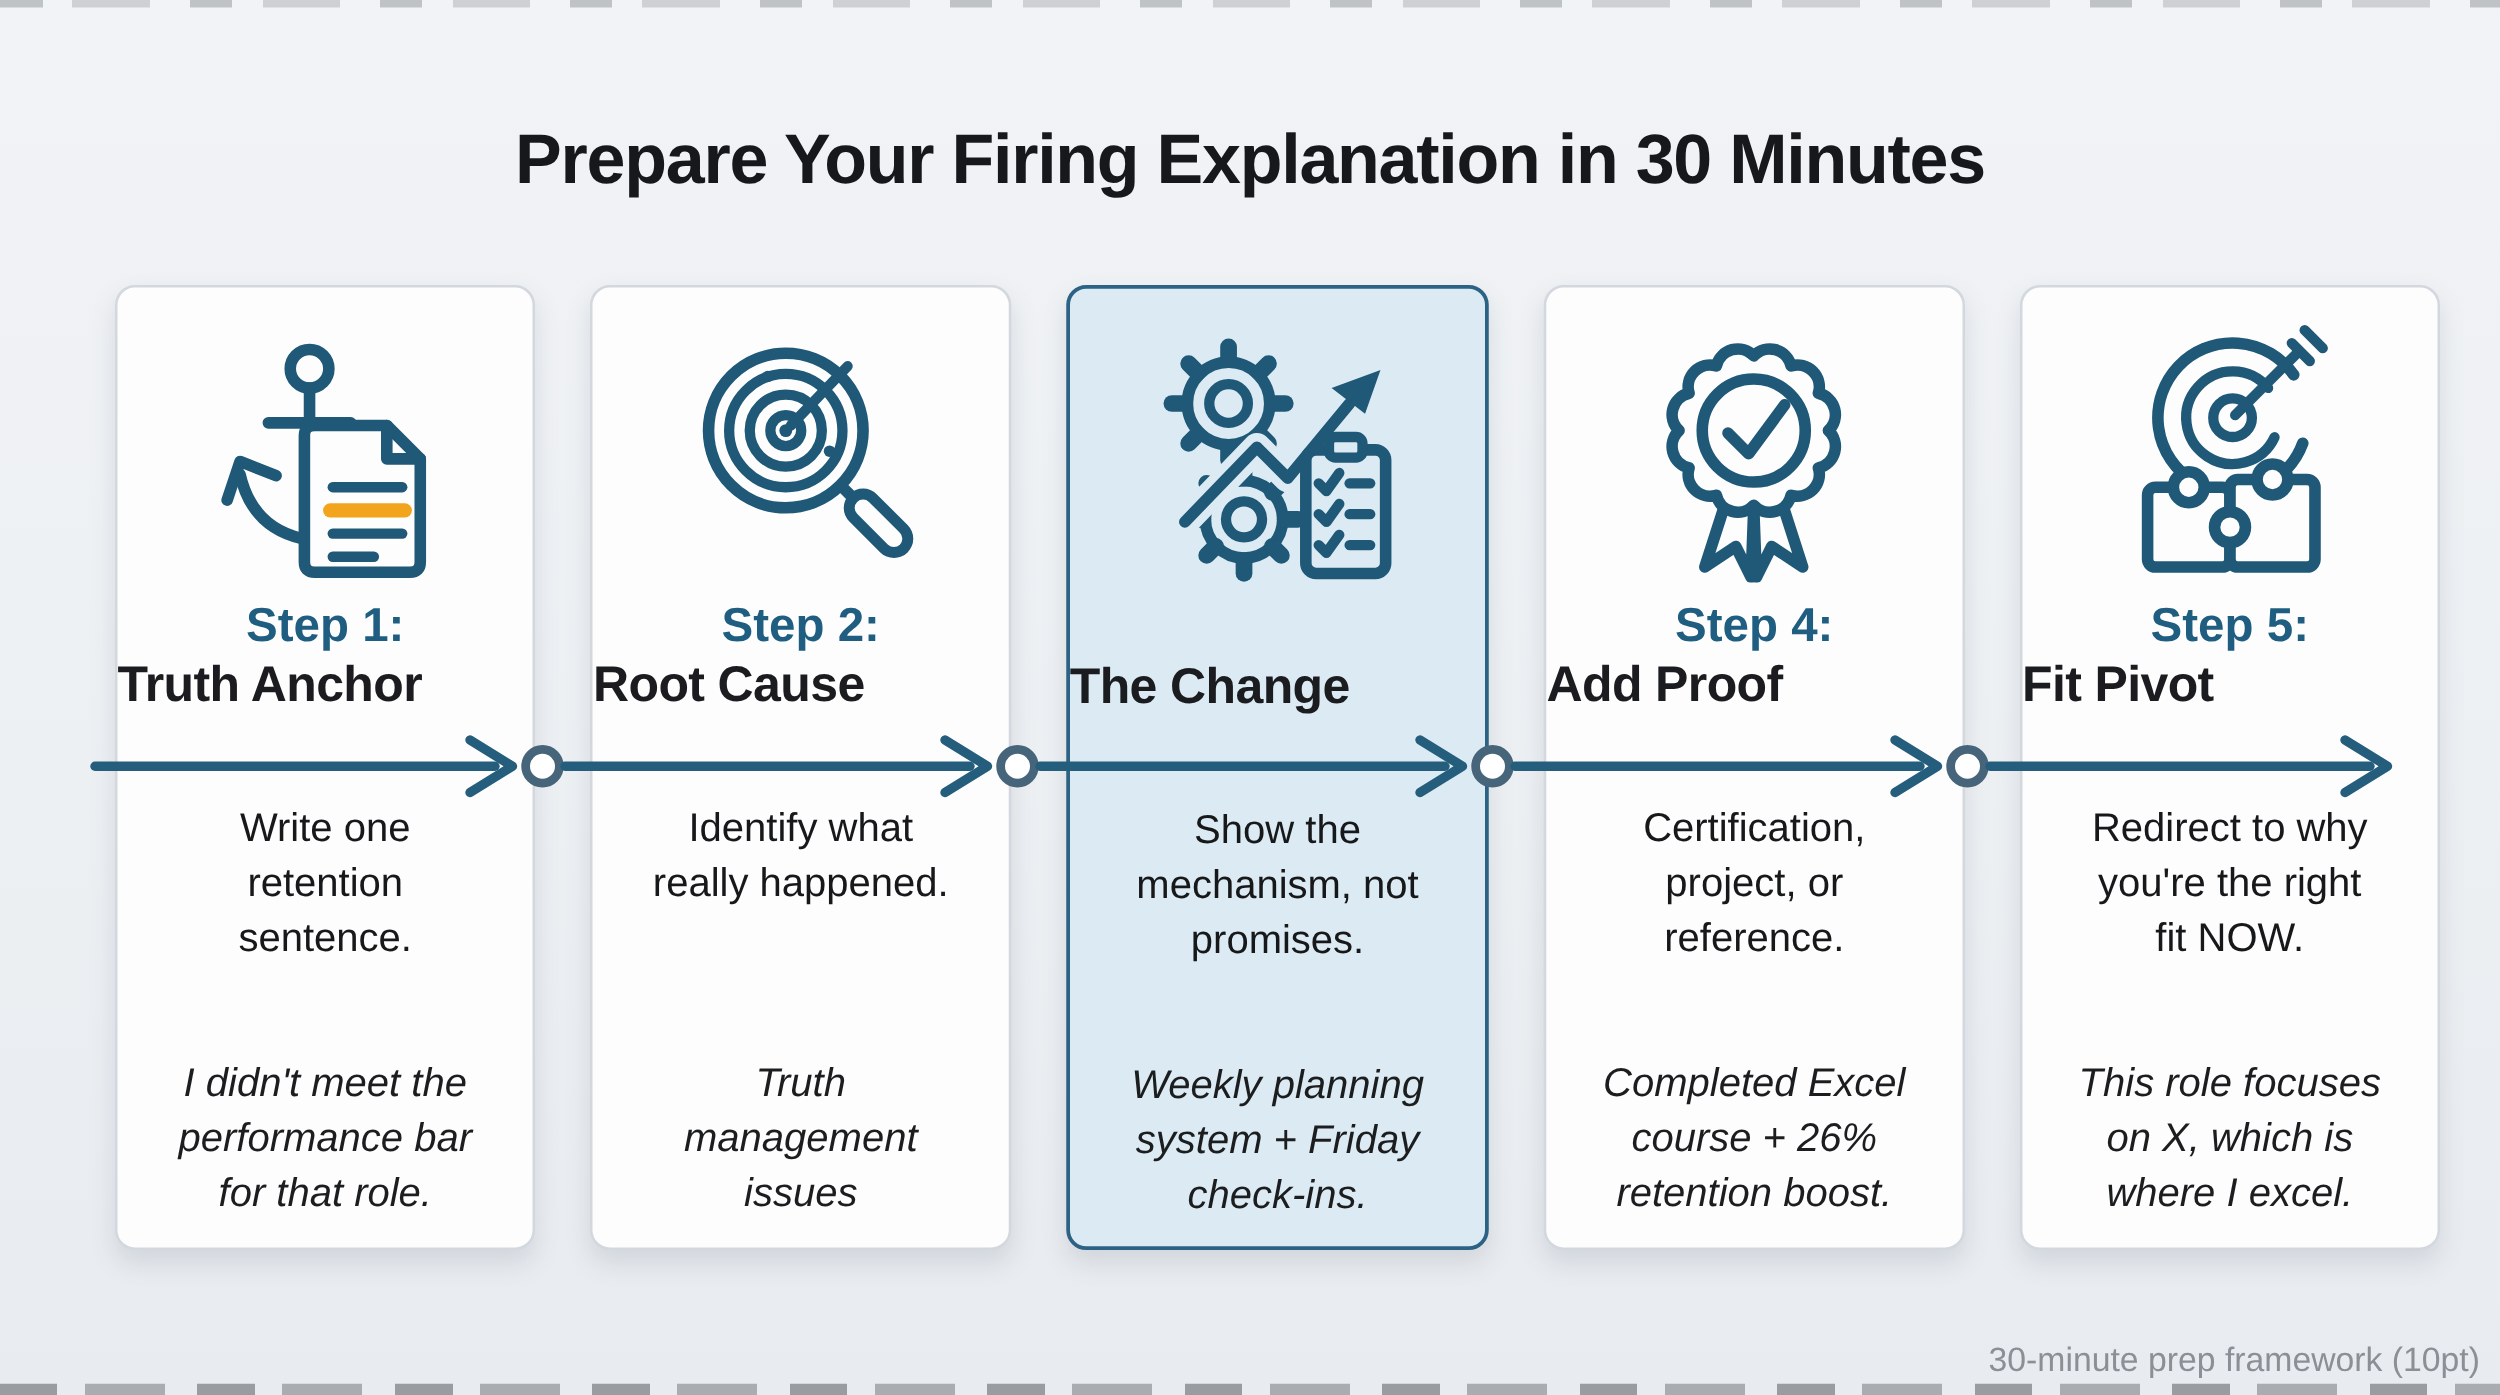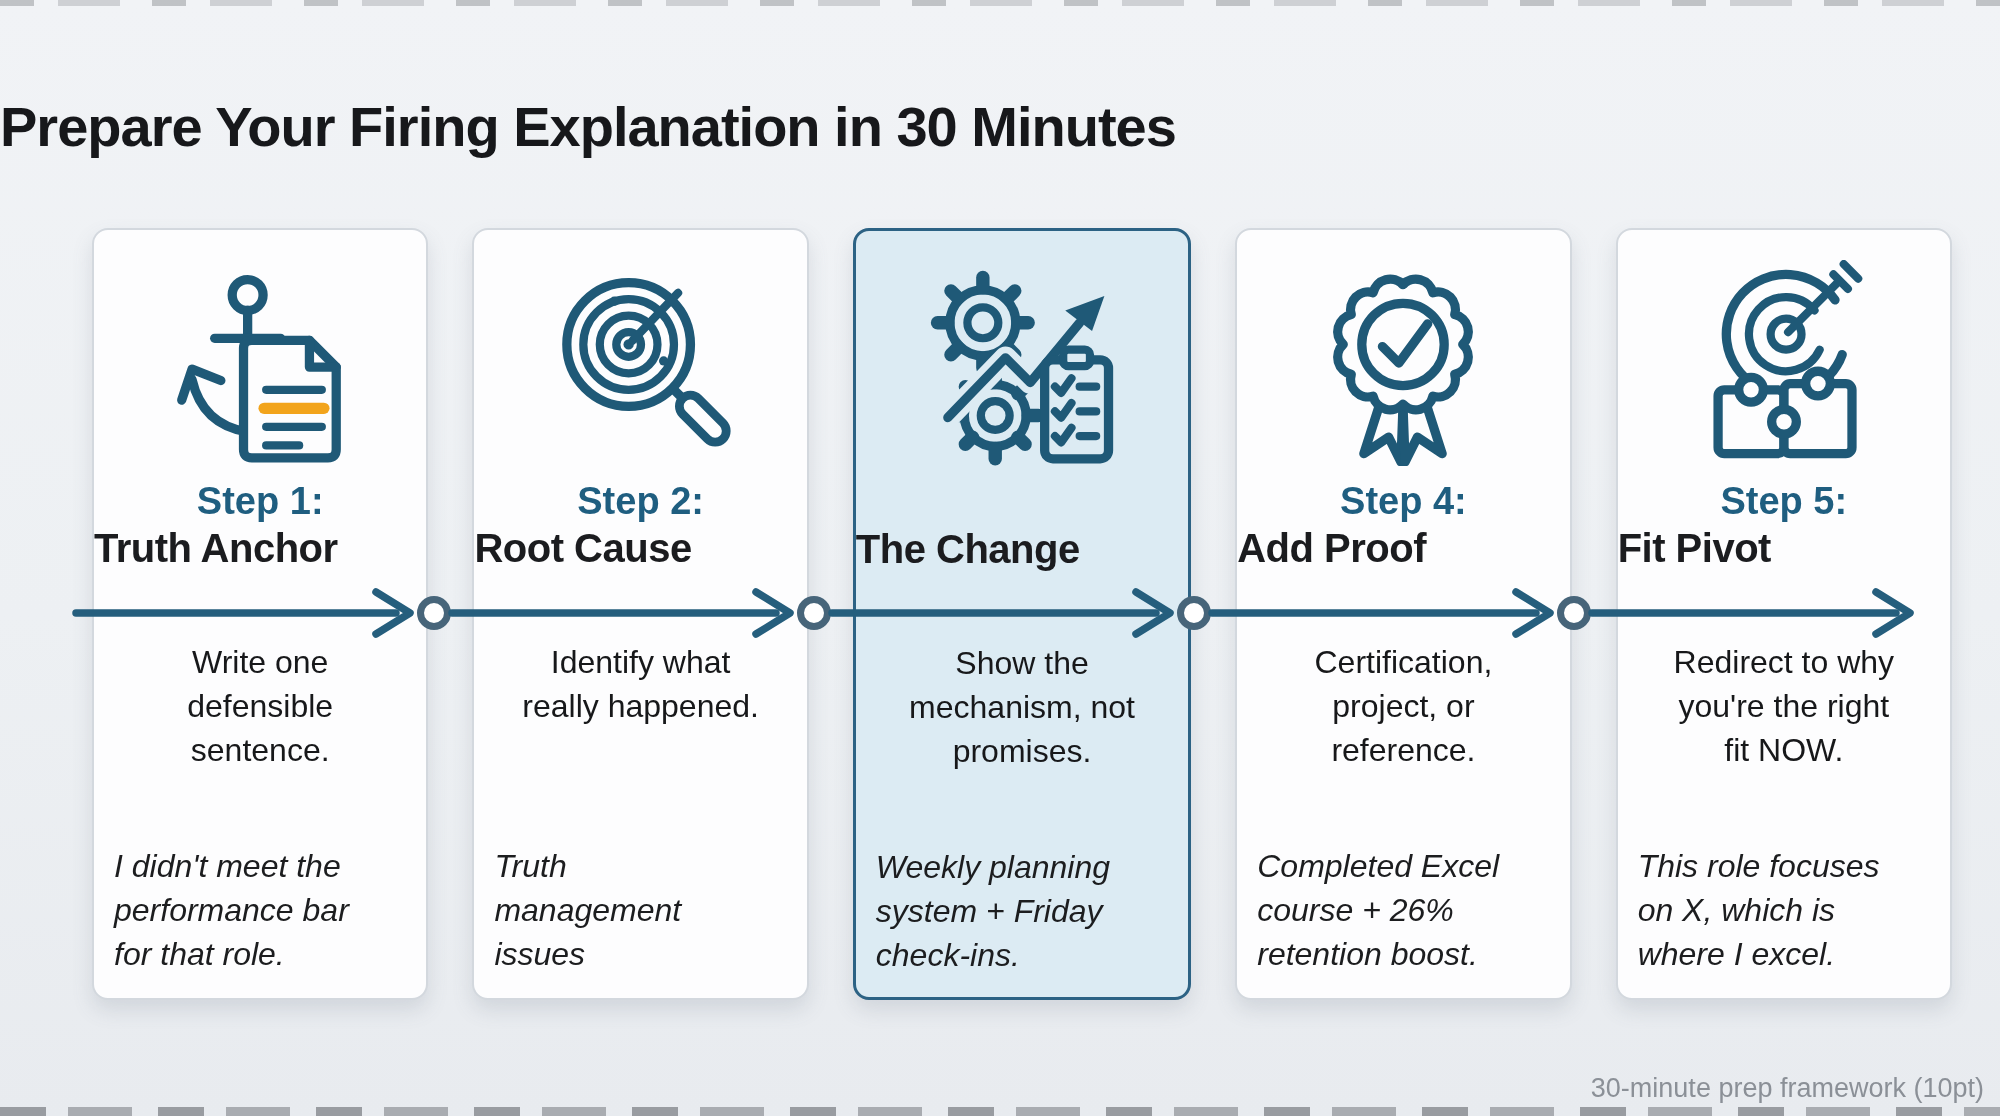--- a/index.html
+++ b/index.html
@@ -8,21 +8,21 @@
     font-family:"Liberation Sans", sans-serif;
     background:linear-gradient(180deg,#f1f3f6 0%,#edf0f3 55%,#e8ebef 100%);
     position:relative;
   }
   .artifact{position:absolute;left:0;right:0;pointer-events:none;filter:blur(.6px);}
   .artifact.top{top:0;height:6px;opacity:.35;
     background:repeating-linear-gradient(90deg,rgba(44,48,54,.7) 0 34px,transparent 34px 58px,rgba(44,48,54,.5) 58px 120px,transparent 120px 152px);}
   .artifact.bottom{bottom:0;height:9px;opacity:.55;
     background:repeating-linear-gradient(90deg,rgba(40,44,50,.75) 0 46px,transparent 46px 68px,rgba(40,44,50,.6) 68px 132px,transparent 132px 158px);}
   .title{
-    position:absolute;top:56px;left:0;width:100%;
+    position:absolute;top:56px;left:0;width:100%;text-align:center;
     font-size:56px;font-weight:700;letter-spacing:-1px;color:#17181b;
   }
   .cards{position:absolute;left:68px;top:228px;width:1860px;height:772px;display:flex;gap:44px;padding-left:24px;}
   .card{
     flex:1;position:relative;background:#fdfdfe;
     border:2px solid #d3d8de;border-radius:16px;
     box-shadow:0 10px 20px rgba(96,106,122,.17);
   }
   .card.highlighted{background:var(--highlight-bg,#dcebf3);border:3px solid var(--highlight-border,#2c6284);}
   .icon-wrap{position:absolute;top:24px;left:0;right:0;height:218px;display:flex;align-items:center;justify-content:center;}
@@ -39,21 +39,21 @@
   .icon-svg .halo{stroke:var(--highlight-bg,#dcebf3);stroke-width:22;}
   .icon-svg .wipe{stroke:#fdfdfe;stroke-width:13;}
   .icon-svg .solid{fill:var(--icon-stroke,#1f5977);stroke:none;}
   .icon-svg .dot{fill:var(--icon-stroke,#1f5977);stroke:none;}
   .step-label{position:absolute;top:250px;left:0;width:100%;text-align:center;
     font-size:38px;font-weight:700;color:var(--accent-blue,#1f5e80);}
   .step-name{position:absolute;top:296px;left:0;width:100%;
     font-size:40px;font-weight:700;color:#1b1c1f;letter-spacing:-.5px;}
   .desc{position:absolute;top:410px;left:26px;right:26px;text-align:center;
     font-size:32px;line-height:1.38;color:#17181a;white-space:pre-line;}
-  .example{position:absolute;top:614px;left:20px;right:20px;
+  .example{position:absolute;top:614px;left:20px;right:20px;text-align:center;
     font-size:32px;font-style:italic;line-height:1.38;color:#1c1d1f;white-space:pre-line;}
   .timeline{position:absolute;left:0;top:578px;width:2000px;height:70px;pointer-events:none;}
   .timeline line,.timeline polyline{stroke:var(--arrow-color,#255e7d);stroke-width:7.5;stroke-linecap:round;stroke-linejoin:round;fill:none;}
   .timeline circle{stroke:var(--node-color,#47657a);stroke-width:7;fill:#ffffff;}
   .footer{position:absolute;right:16px;bottom:12px;font-size:27px;color:var(--footer-gray,#8b9097);}
 </style>
 </head>
 <body>
 
 <div class="artifact top"></div>
@@ -75,21 +75,21 @@
         <path d="M148,78 v26 h26"></path>
         <path class="thin" d="M106,126 H160"></path>
         <path class="orange" d="M104,144 H162"></path>
         <path class="thin" d="M106,162 H160"></path>
         <path class="thin" d="M106,180 H138"></path>
       </svg>
     </div>
     <div class="step-label">Step 1:</div>
     <div class="step-name">Truth Anchor</div>
     <div class="desc">Write one
-defensible
+retention
 sentence.</div>
     <div class="example">I didn't meet the
 performance bar
 for that role.</div>
   </div>
 
   <div class="card">
     <div class="icon-wrap">
       <svg class="icon-svg" viewBox="0 0 200 200">
         <circle cx="88" cy="82" r="60"></circle>

